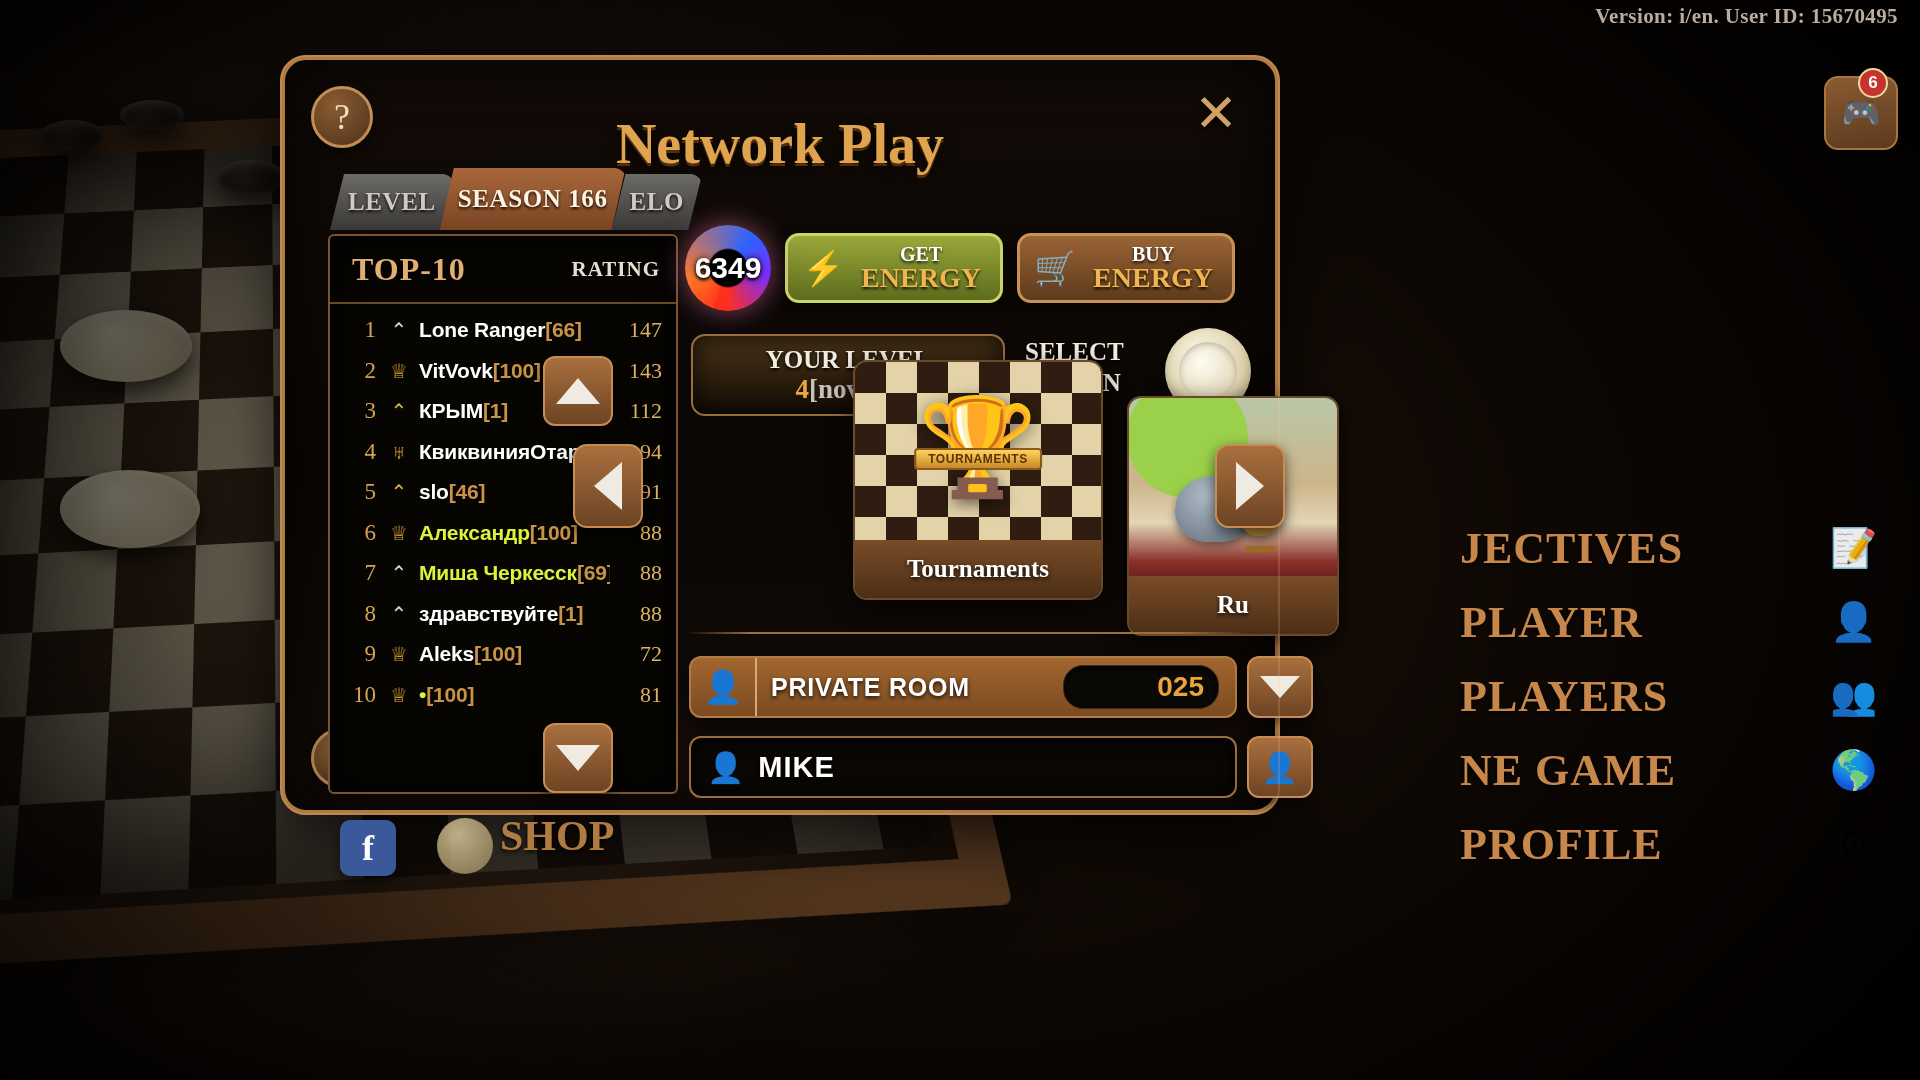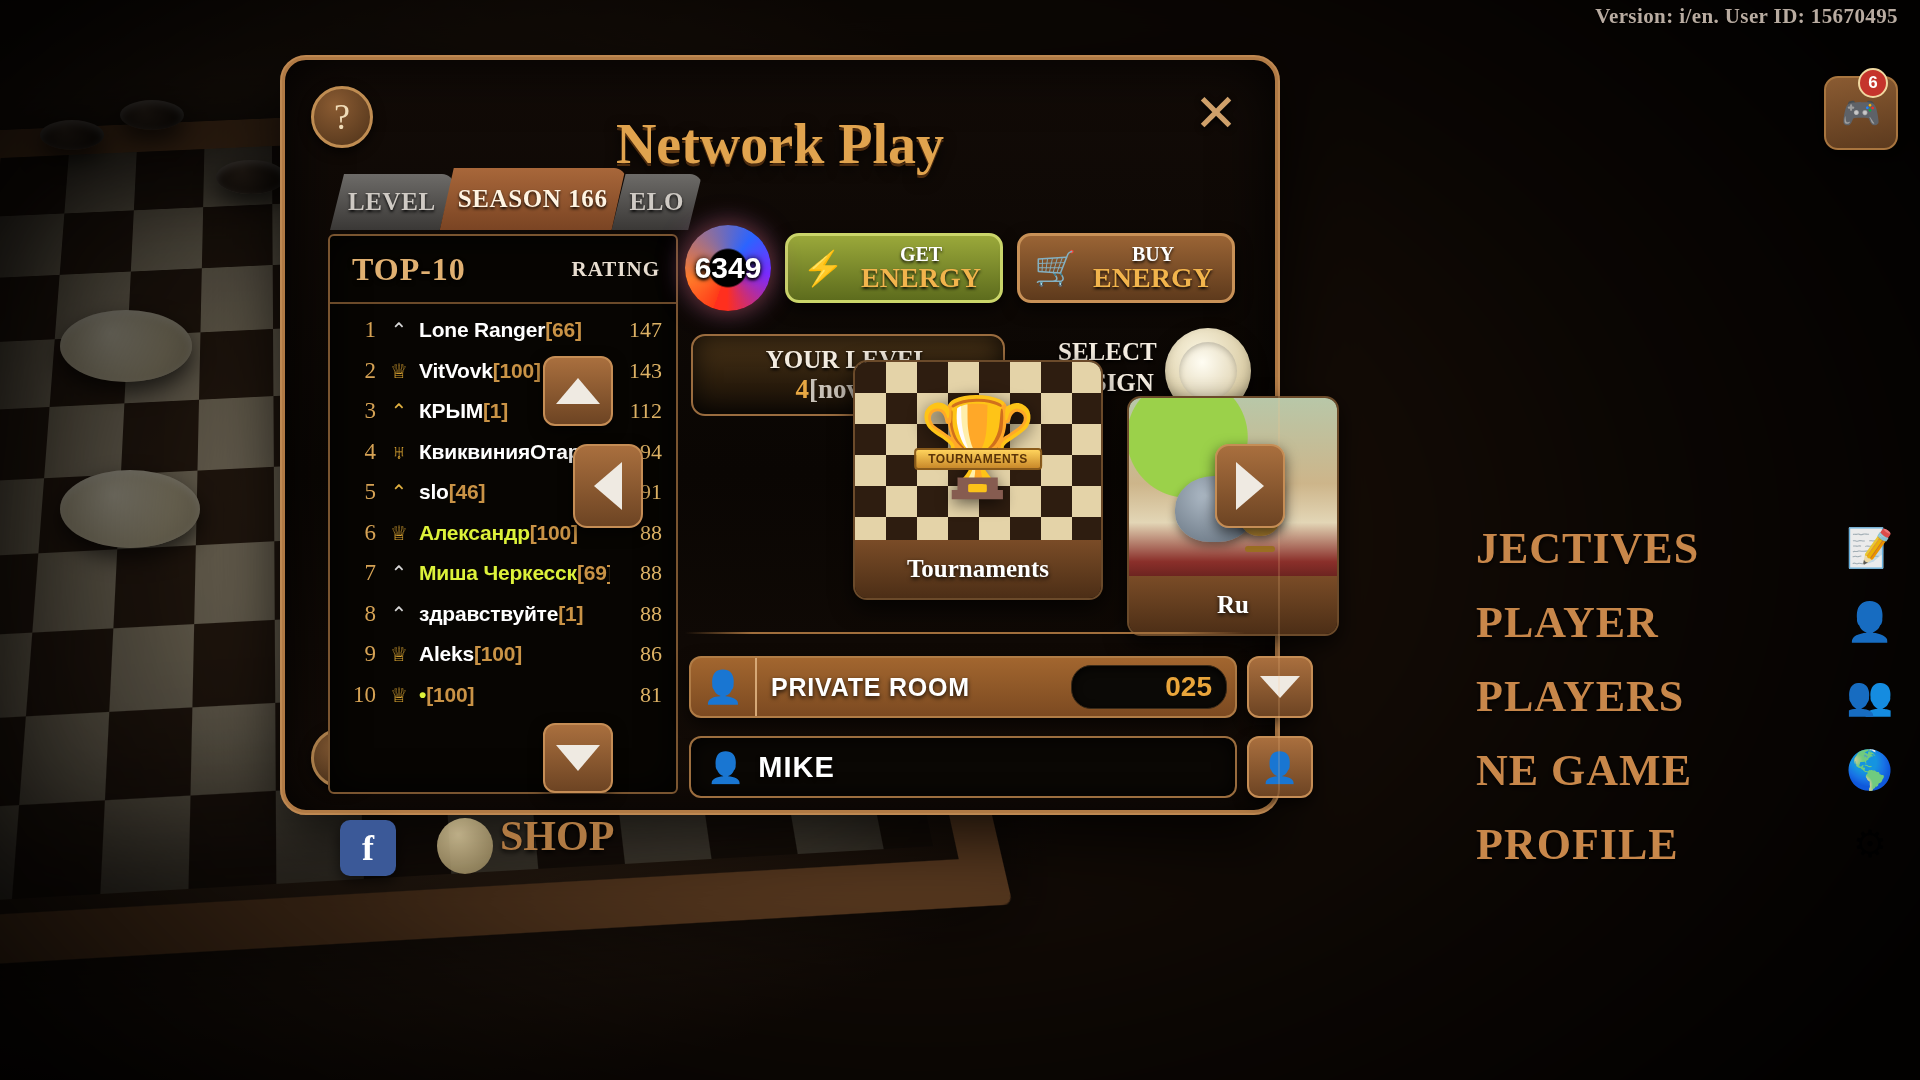--- a/index.html
+++ b/index.html
@@ -41,21 +41,21 @@
     box-shadow: 0 10px 22px rgba(0,0,0,.65), inset 0 3px 8px rgba(255,255,255,.35);
   }
   .bg-piece.light { background: radial-gradient(circle at 38% 32%, #f2ead0, #c9bd9b 60%, #9f9478); }
   .bg-piece.dark  { background: radial-gradient(circle at 38% 32%, #4a3a2c, #241a12 65%, #14100b); }
   #bg-vignette {
     position: absolute; inset: 0;
     background: radial-gradient(ellipse 1150px 820px at 48% 50%, rgba(0,0,0,0) 28%, rgba(0,0,0,.55) 68%, rgba(0,0,0,.88) 100%);
   }
   
   #bg-menu {
-    position: absolute; right: 24px; top: 520px;
+    position: absolute; right: 40px; top: 520px;
     width: 420px;
     display: flex; flex-direction: column; gap: 18px;
   }
   .bg-menu-row {
     display: flex; align-items: center; justify-content: space-between;
     gap: 18px; height: 56px;
   }
   .bg-menu-label {
     font-family: "Liberation Serif", serif;
     font-size: 44px; font-weight: 700; letter-spacing: 1px;
@@ -293,21 +293,21 @@
   #level-box .l1 {
     font-family: "Liberation Serif", serif; font-size: 25px; font-weight: 700;
     color: #f4ece0; text-shadow: 0 2px 3px #000;
   }
   #level-box .l2 { font-family: "Liberation Serif", serif; font-size: 27px; font-weight: 700; }
   #level-box .l2 .n { color: #e8a843; }
   #level-box .l2 .w { color: #c9c2b8; }
   #design-label {
     position: absolute; left: 740px; top: 276px;
     font-family: "Liberation Serif", serif; font-size: 25px; font-weight: 700;
-    color: #f4ece0; line-height: 1.25; text-shadow: 0 2px 3px #000; margin-left: 33px;
+    color: #f4ece0; line-height: 1.25; text-shadow: 0 2px 3px #000;
   }
   #design-chip {
     position: absolute; left: 880px; top: 268px;
     width: 86px; height: 86px; border-radius: 50%;
     background: radial-gradient(circle at 40% 32%, #fbf6e2, #ddd0ab 58%, #b3a67f);
     box-shadow: 0 7px 16px rgba(0,0,0,.65), inset 0 -5px 10px rgba(0,0,0,.2);
     cursor: pointer;
   }
   #design-chip::after {
     content:""; position:absolute; inset:14px; border-radius:50%;
@@ -406,21 +406,21 @@
     display: flex; align-items: center; justify-content: center;
     font-size: 32px; border-right: 2px solid #d6a876;
   }
   #room-label {
     flex: 1; padding-left: 14px;
     font-size: 25px; font-weight: 700; color: #fff;
     letter-spacing: .8px; text-shadow: 0 2px 4px rgba(0,0,0,.85);
     font-stretch: condensed;
   }
   #room-num {
-    width: 156px; height: 44px; margin-right: 8px;
+    width: 156px; height: 44px; margin-right: 16px;
     border-radius: 20px; background: #0b0906;
     border: 1px solid #3a2a18;
     display: flex; align-items: center; justify-content: flex-end;
     padding-right: 14px;
     font-size: 28px; font-weight: 700; color: #e9a53b;
     box-shadow: inset 0 2px 8px rgba(0,0,0,.9);
   }
   #room-dd {
     position: absolute; left: 962px; top: 596px;
     width: 66px; height: 62px; border-radius: 12px;
@@ -589,21 +589,21 @@
         <div class="row">
           <span class="rank">8</span>
           <span class="rankicon chev">⌃</span>
           <span class="nm"><span>здравствуйте</span><span class="lvl">[1]</span></span>
           <span class="pts">88</span>
         </div>
         <div class="row">
           <span class="rank">9</span>
           <span class="rankicon crown">♕</span>
           <span class="nm"><span>Aleks</span><span class="lvl">[100]</span></span>
-          <span class="pts">86</span>
+          <span class="pts">72</span>
         </div>
         <div class="row">
           <span class="rank">10</span>
           <span class="rankicon crown">♕</span>
           <span class="nm hl"><span>•</span><span class="lvl">[100]</span></span>
           <span class="pts">81</span>
         </div>
       </div>
   </div>
 

